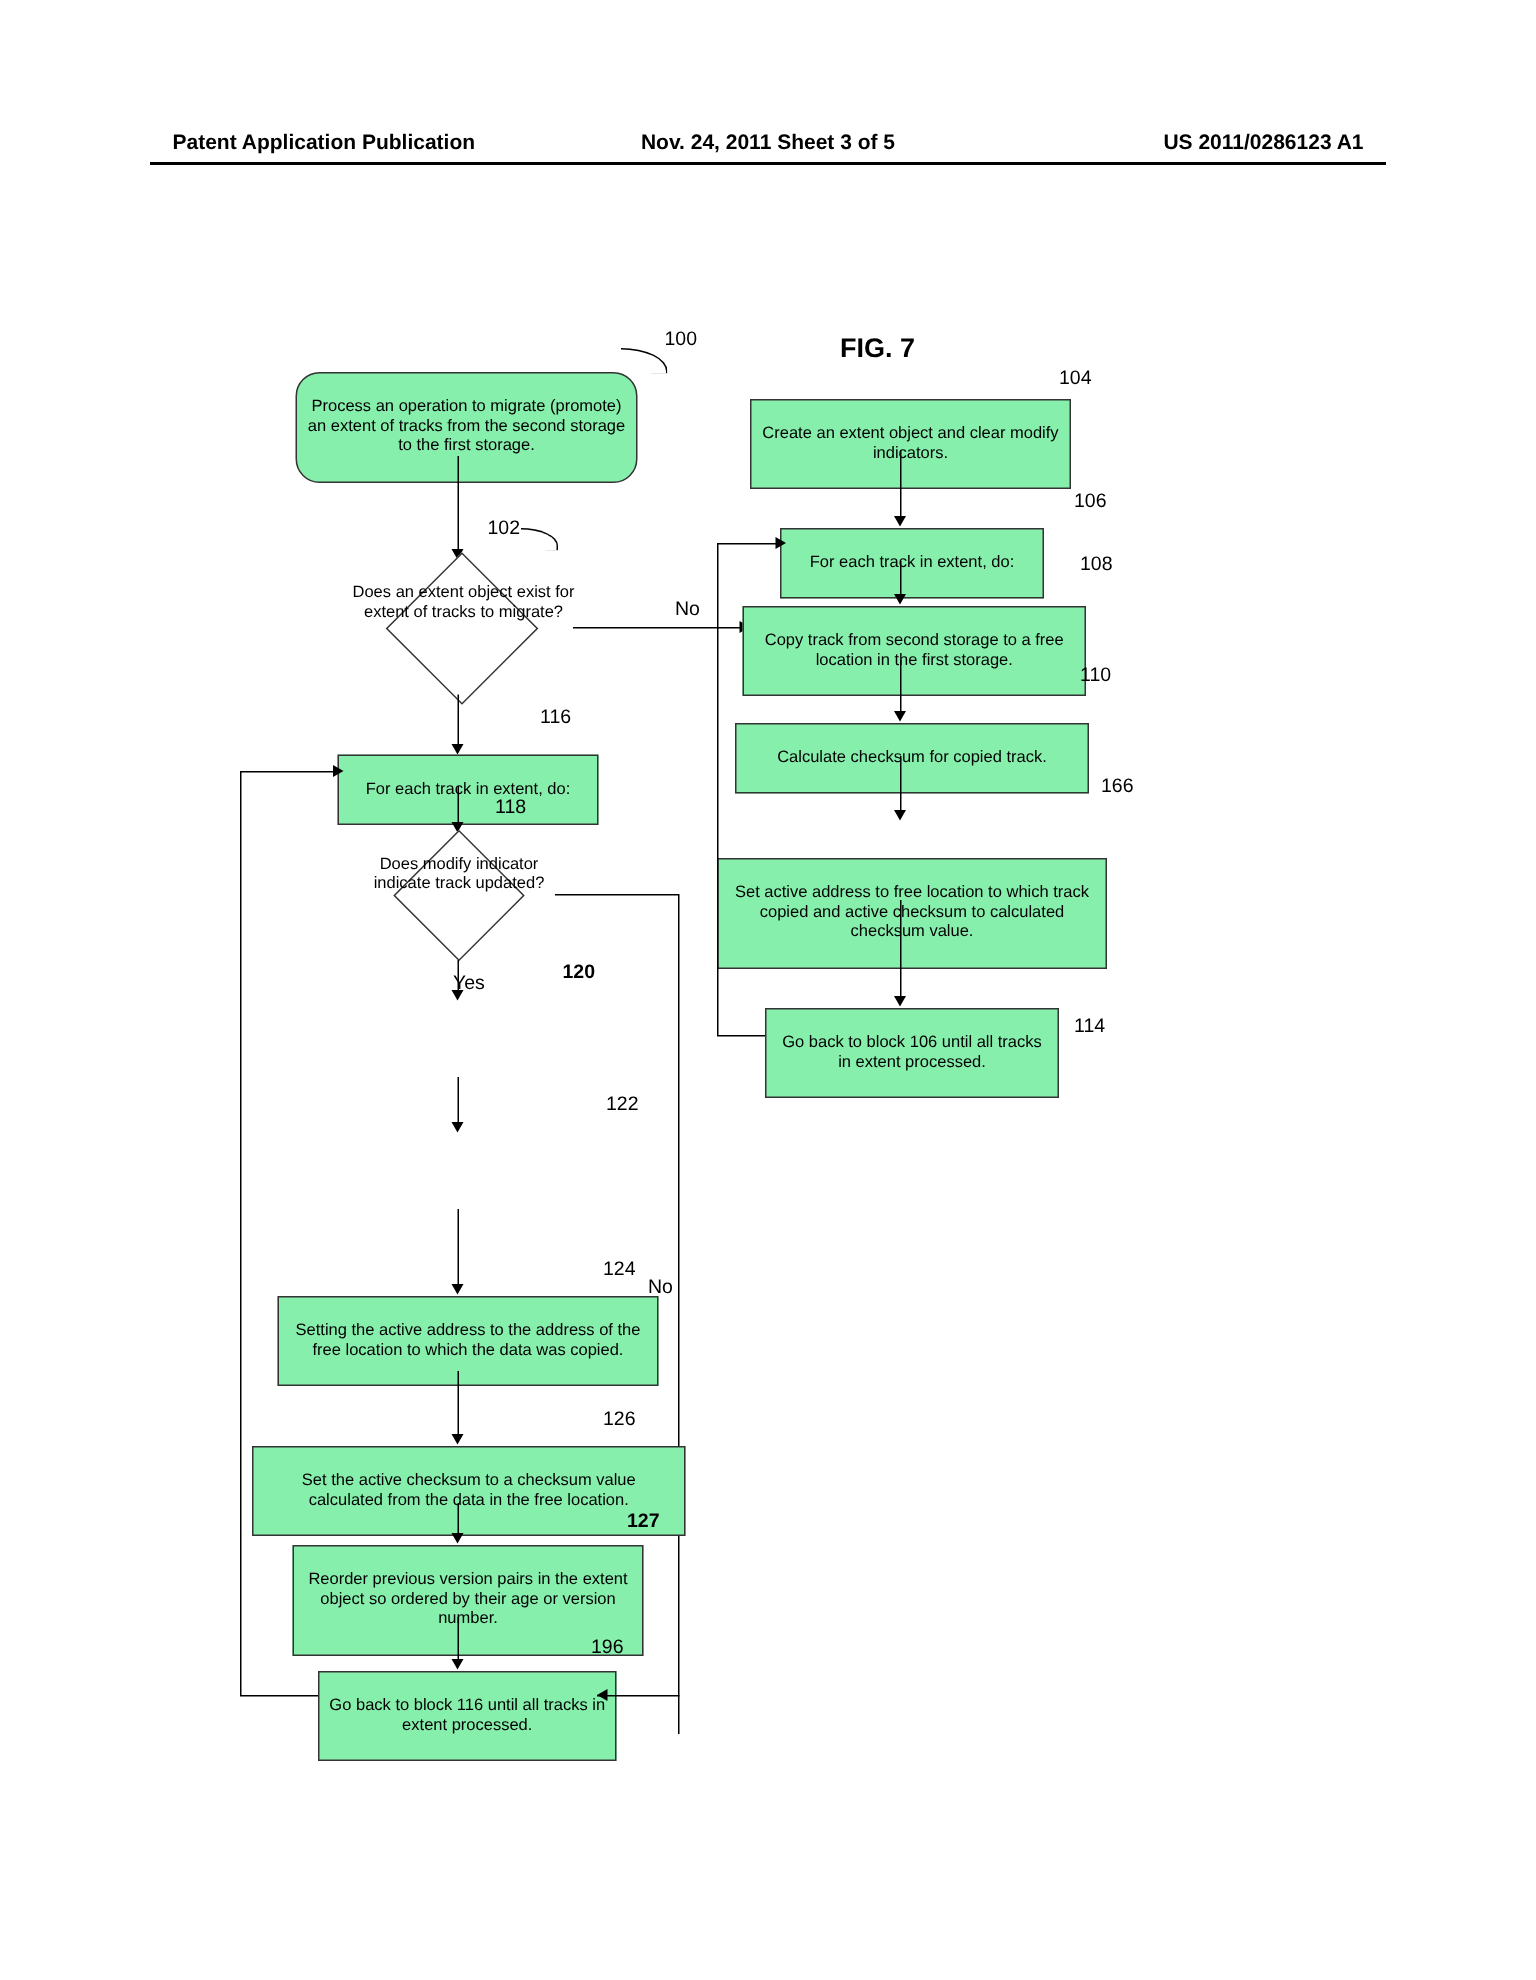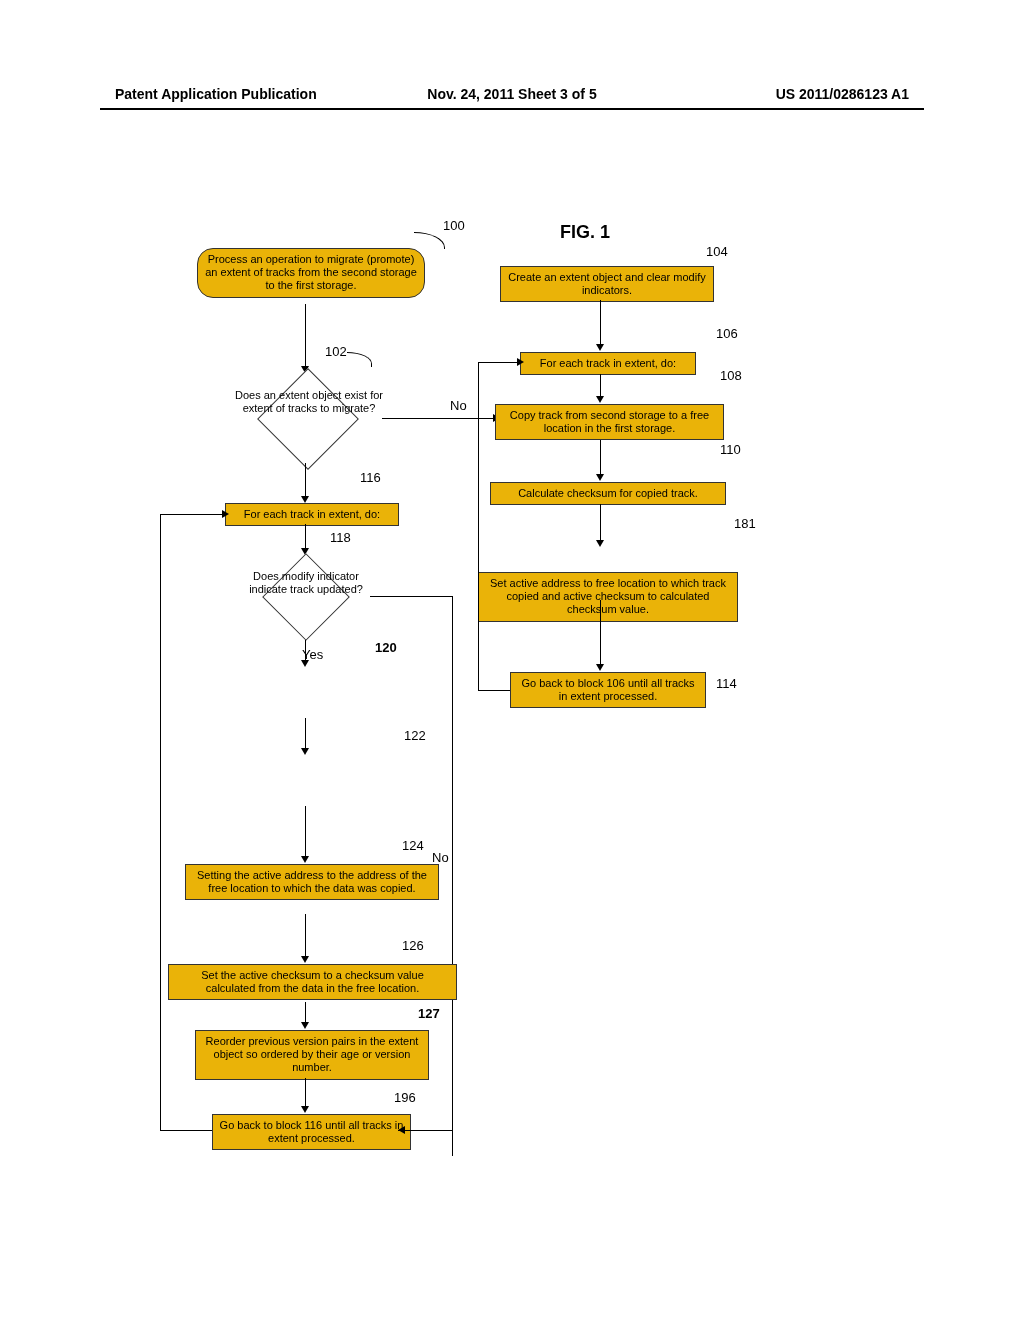--- a/index.html
+++ b/index.html
@@ -29,23 +29,23 @@
   .hdr-right{ position:absolute; right:0; }
   .hdr-line {
     position:absolute;
     top:108px; left:100px; right:100px;
     border-top:2px solid #000;
   }
 
   .box {
     position:absolute;
     border:1px solid #333;
-    background:#eab308;
+    background:#86efac;
     text-align:center;
-    padding:4px 6px;
+    padding:16px 6px;
     line-height:1.2;
   }
   .diamond-wrap {
     position:absolute;
   }
   .diamond {
     position:absolute;
     border:1px solid #333;
     background:#fff;
     transform: rotate(45deg);
@@ -103,21 +103,21 @@
 
 <div class="page">
 
   <div class="hdr">
     <span class="hdr-left">Patent Application Publication</span>
     <span class="hdr-mid">Nov. 24, 2011  Sheet 3 of 5</span>
     <span class="hdr-right">US 2011/0286123 A1</span>
   </div>
   <div class="hdr-line"></div>
 
-  <div class="fig-title" style="left:560px; top:222px;">FIG. 1</div>
+  <div class="fig-title" style="left:560px; top:222px;">FIG. 7</div>
 
   <div class="box" style="left:197px; top:248px; width:214px; border-radius:16px;">Process an operation to migrate (promote) an extent of tracks from the second storage to the first storage.</div>
   <div class="ref" style="left:443px; top:218px;">100</div>
 
   <div class="line-v" style="left:305px; top:304px; height:62px;"></div>
   <div class="arrow-down" style="left:301px; top:366px;"></div>
   <div class="ref" style="left:325px; top:344px;">102</div>
 
   <div class="diamond-wrap" style="left:232px; top:373px; width:150px; height:90px;">
     <div class="diamond" style="left:40px; top:10px; width:70px; height:70px;"></div>
@@ -206,21 +206,21 @@
   <div class="box" style="left:495px; top:404px; width:215px;">Copy track from second storage to a free location in the first storage.</div>
 
   <div class="line-v" style="left:600px; top:440px; height:36px;"></div>
   <div class="arrow-down" style="left:596px; top:474px;"></div>
   <div class="ref" style="left:720px; top:442px;">110</div>
 
   <div class="box" style="left:490px; top:482px; width:222px;">Calculate checksum for copied track.</div>
 
   <div class="line-v" style="left:600px; top:504px; height:38px;"></div>
   <div class="arrow-down" style="left:596px; top:540px;"></div>
-  <div class="ref" style="left:734px; top:516px;">181</div>
+  <div class="ref" style="left:734px; top:516px;">166</div>
 
   <div class="box" style="left:478px; top:572px; width:246px;">Set active address to free location to which track copied and active checksum to calculated checksum value.</div>
 
   <div class="line-v" style="left:600px; top:600px; height:66px;"></div>
   <div class="arrow-down" style="left:596px; top:664px;"></div>
   <div class="ref" style="left:716px; top:630px;margin-top:46px;">114</div>
 
   <div class="box" style="left:510px; top:672px; width:182px;">Go back to block 106 until all tracks in extent processed.</div>
 
   <div class="line-h" style="left:478px; top:690px; width:32px;"></div>

